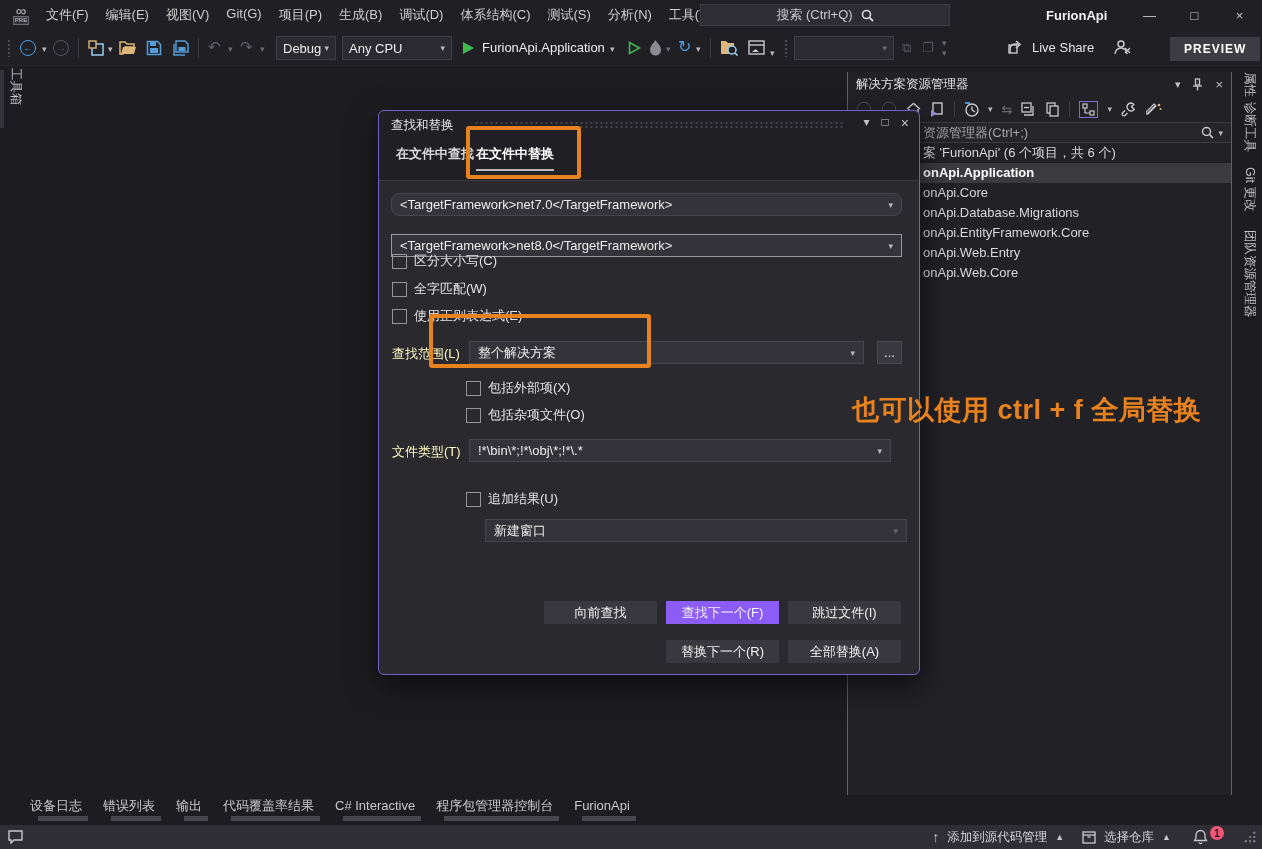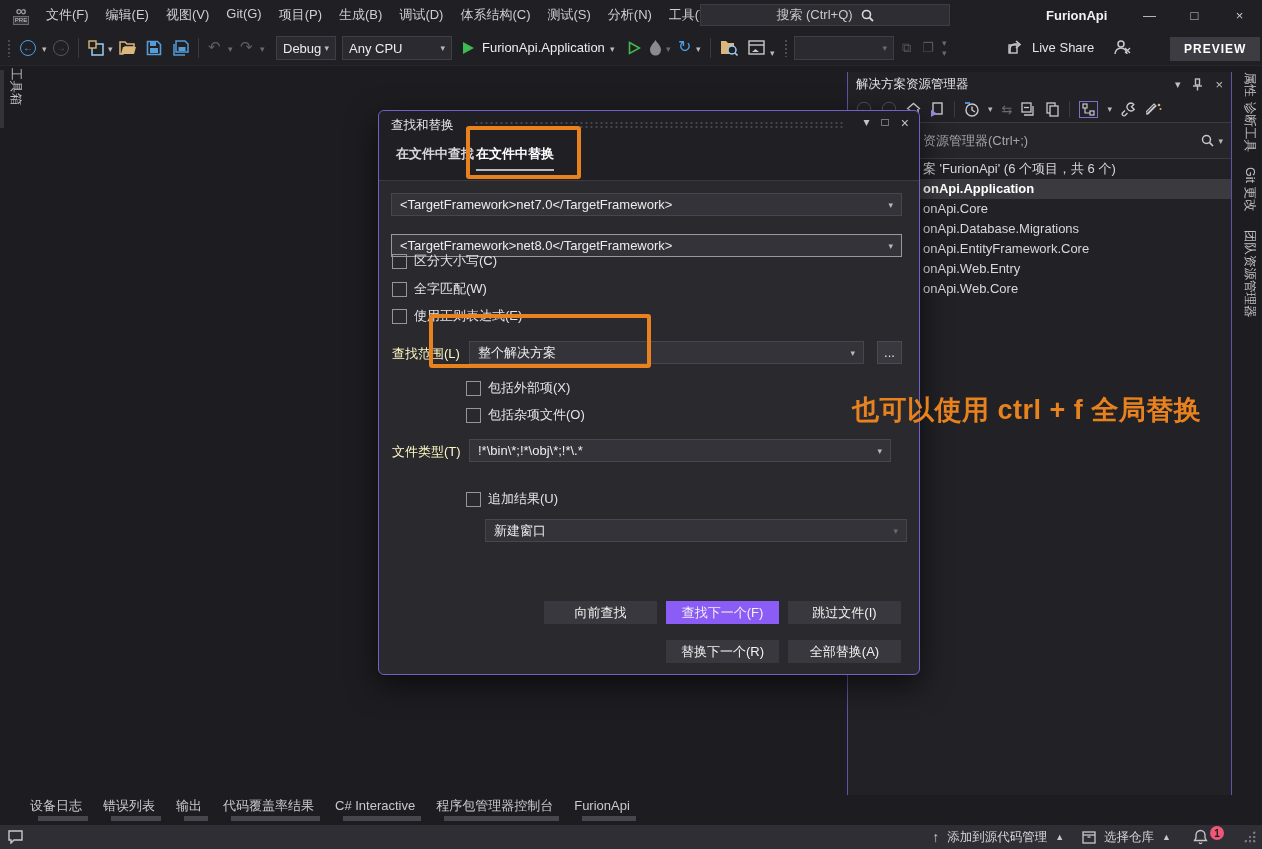--- a/index.html
+++ b/index.html
@@ -43,21 +43,21 @@
   
   .vtab { position:absolute; transform:rotate(90deg); transform-origin:left top; white-space:nowrap; color:#c4c4c8; font-size:12.5px; }
   .lefttab-mark { left:0; top:70px; width:4px; height:58px; background:#33333a; }
 
   
   .solexp { left:847px; top:72px; width:385px; height:723px; background:#212126; border-left:1px solid #5e55a8; border-right:1px solid #5e55a8; }
   .solexp-title { height:24px; display:flex; align-items:center; padding:0 8px; color:#e4e4e8; font-size:12.5px; }
   .solexp-title .sp { flex:1; }
   .solexp-title span.btn { margin-left:12px; color:#c0c0c4; font-size:11px; }
   .solexp-tools { height:26px; display:flex; align-items:center; gap:9px; padding:0 8px; }
-  .solexp-search { height:37px; background:#25252a; border-top:1px solid #3a3a40; border-bottom:1px solid #3a3a40; display:flex; align-items:center; color:#a5a5aa; }
+  .solexp-search { height:21px; background:#25252a; border-top:1px solid #3a3a40; border-bottom:1px solid #3a3a40; display:flex; align-items:center; color:#a5a5aa; }
   .solexp-search .txt { padding-left:75px; }
   .solexp-search .mag { margin-left:auto; margin-right:4px; }
   .tree { }
   .trow { height:20px; line-height:20px; padding-left:75px; white-space:nowrap; color:#d8d8dc; }
   .trow.sel { background:#3a3a3f; color:#ffffff; font-weight:bold; }
 
   
   .btabs { left:0; top:797px; width:1262px; height:28px; display:flex; gap:21px; padding-left:30px; align-items:flex-start; }
   .btab { display:flex; flex-direction:column; }
   .btab .lbl { color:#c9c9cd; line-height:17px; }
@@ -370,21 +370,21 @@
   <span class="dlg-title">查找和替换</span>
   <span class="dlg-dots"></span>
   <div class="dlg-ctl">
     <span>▾</span>
     <span>□</span>
     <span style="font-size:14px;">×</span>
   </div>
   <span class="dlg-tab" style="left:17px;">在文件中查找</span>
   <span class="dlg-tab active" style="left:97px;">在文件中替换</span>
 
-  <div class="combo" style="left:12px; top:82px; width:511px;">
+  <div class="combo" style="left:12px; top:82px; width:511px;border-radius:8px;">
     <span>&lt;TargetFramework&gt;net7.0&lt;/TargetFramework&gt;</span>
       <span class="caret">▾</span>
   </div>
   <div class="combo" style="left:12px; top:111px; width:511px; border-color:#98989c;margin-top:12px;">
     <span>&lt;TargetFramework&gt;net8.0&lt;/TargetFramework&gt;</span>
       <span class="caret">▾</span>
   </div>
 
   <div class="cbrow" style="left:13px; top:141px;">
     <span class="cbox"></span>

